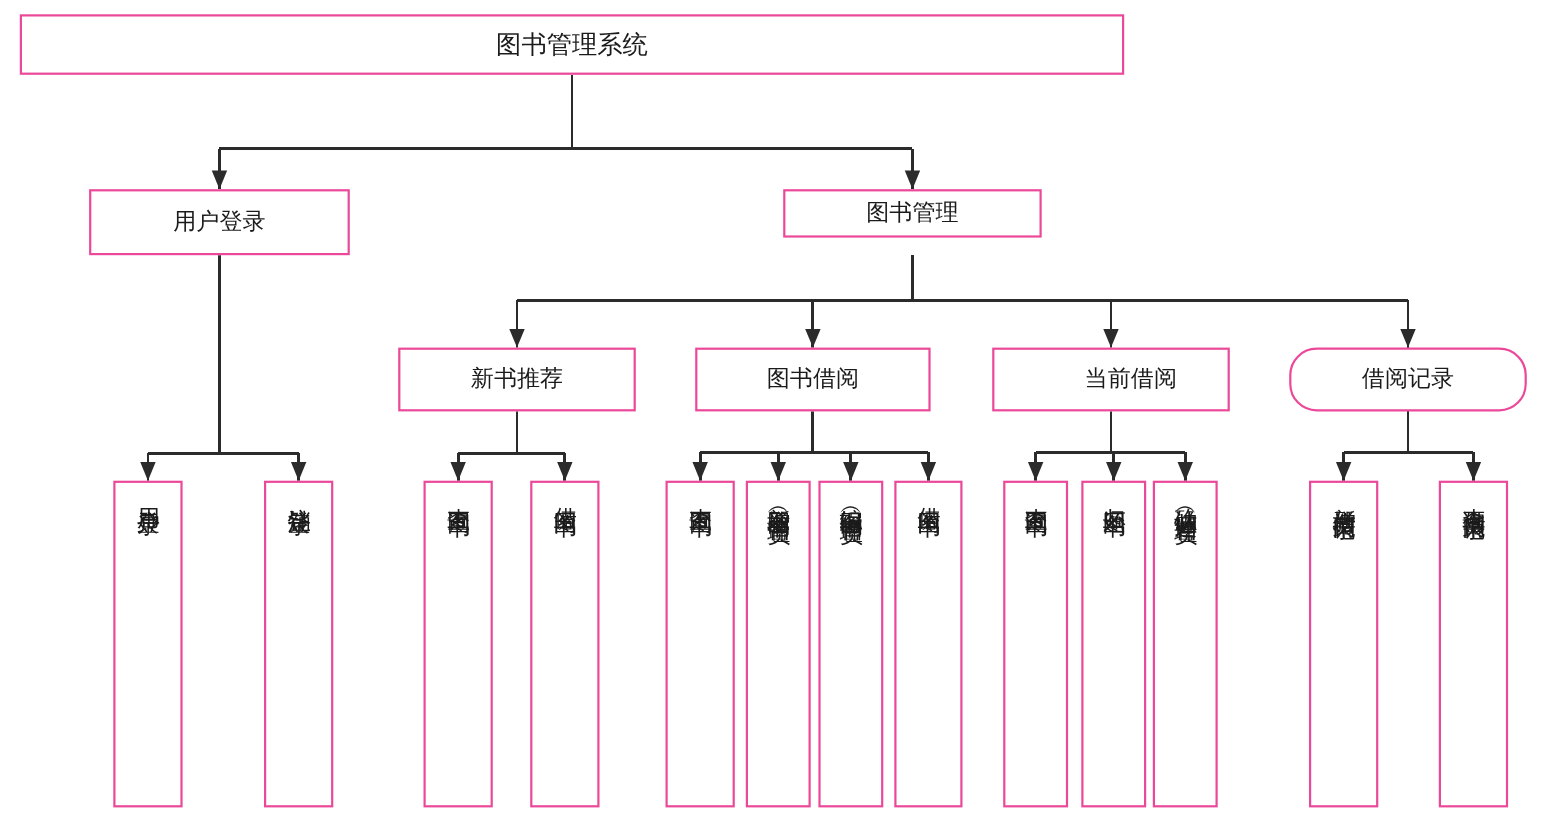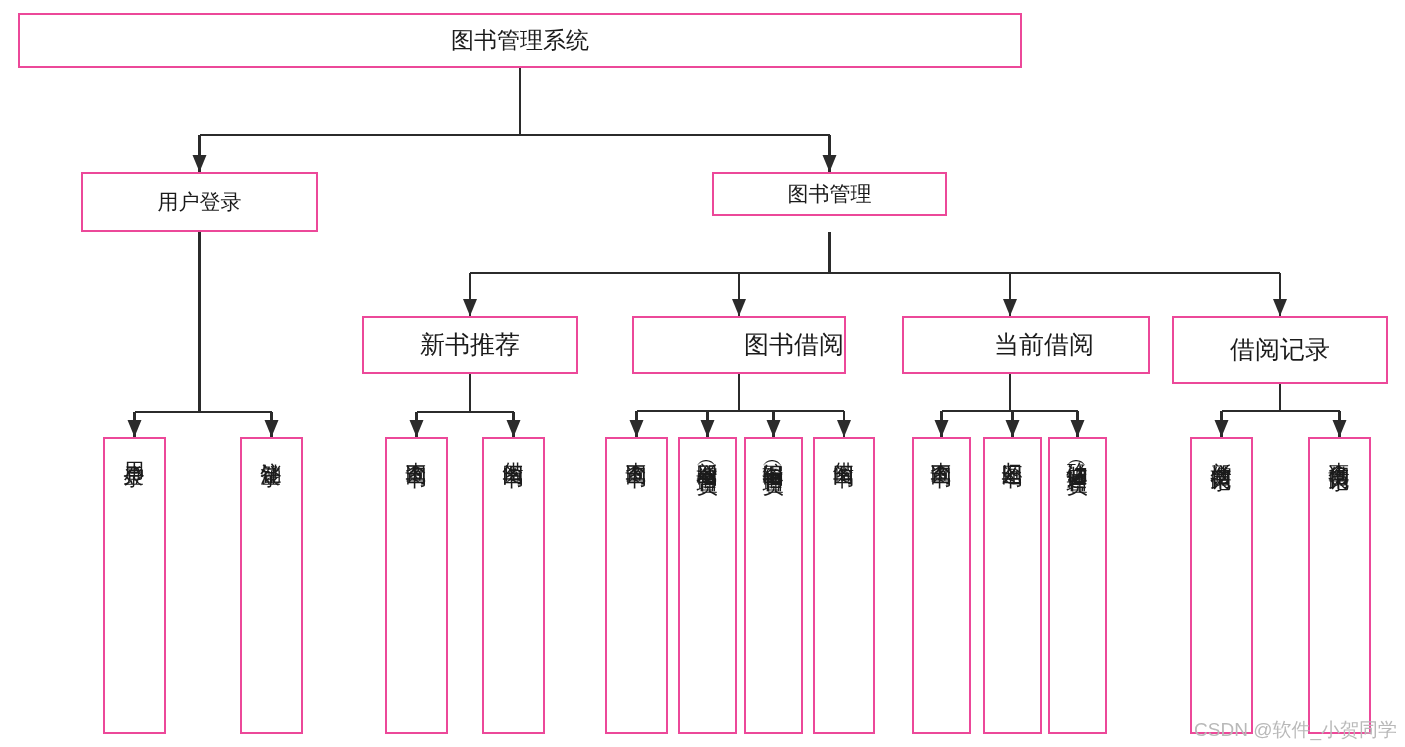--- a/index.html
+++ b/index.html
@@ -52,21 +52,21 @@
     padding-top: 6px;
   }
   .node.vert .label {
     writing-mode: vertical-rl;
     text-orientation: upright;
     letter-spacing: 2px;
     line-height: 1;
   }
   .node.root .label    { font-size: 23px; }
   .node.lvl2 .label    { font-size: 21px; }
-  .node.lvl3 .label    { font-size: 25px; }
+  .node.lvl3 .label    { font-size: 21px; }
   .node.leaf .label    { font-size: 21px; }
   .watermark {
     position: absolute;
     right: 8px;
     bottom: 4px;
     font-size: 19px;
     color: #b9b9b9;
     white-space: nowrap;
     user-select: none;
   }
@@ -135,27 +135,27 @@
       </div>
       <div class="node lvl2 horiz" style="left: 81px; top: 172px; width: 237px; height: 60px;">
         <span class="label">用户登录</span>
       </div>
       <div class="node lvl2 horiz" style="left: 712px; top: 172px; width: 235px; height: 44px;">
         <span class="label">图书管理</span>
       </div>
       <div class="node lvl3 horiz" style="left: 362px; top: 316px; width: 216px; height: 58px;">
         <span class="label">新书推荐</span>
       </div>
-      <div class="node lvl3 horiz" style="left: 632px; top: 316px; width: 214px; height: 58px; justify-content: flex-end;">
+      <div class="node lvl3 horiz" style="left: 632px; top: 316px; width: 214px; height: 58px;">
         <span class="label">图书借阅</span>
       </div>
-      <div class="node lvl3 horiz" style="left: 902px; top: 316px; width: 248px; height: 58px; padding-left: 36px;">
+      <div class="node lvl3 horiz" style="left: 902px; top: 316px; width: 216px; height: 58px; padding-left: 36px;">
         <span class="label">当前借阅</span>
       </div>
-      <div class="node lvl3 horiz" style="left: 1172px; top: 316px; width: 216px; height: 68px;">
+      <div class="node lvl3 horiz" style="left: 1172px; top: 316px; width: 216px; height: 58px; border-radius: 25px;">
         <span class="label">借阅记录</span>
       </div>
       <div class="node leaf vert" style="left: 103px; top: 437px; width: 63px; height: 297px;">
         <span class="label">用户登录</span>
       </div>
       <div class="node leaf vert" style="left: 240px; top: 437px; width: 63px; height: 297px;">
         <span class="label">注销登录</span>
       </div>
       <div class="node leaf vert" style="left: 385px; top: 437px; width: 63px; height: 297px;">
         <span class="label">查询图书</span>
@@ -184,14 +184,13 @@
       <div class="node leaf vert" style="left: 1048px; top: 437px; width: 59px; height: 297px;">
         <span class="label">确认归还（管理员）</span>
       </div>
       <div class="node leaf vert" style="left: 1190px; top: 437px; width: 63px; height: 297px;">
         <span class="label">新增借阅记录</span>
       </div>
       <div class="node leaf vert" style="left: 1308px; top: 437px; width: 63px; height: 297px;">
         <span class="label">查询借阅记录</span>
       </div>
     </div>
-  <div class="watermark">CSDN @软件_小贺同学</div>
 </div>
 
 </body></html>

